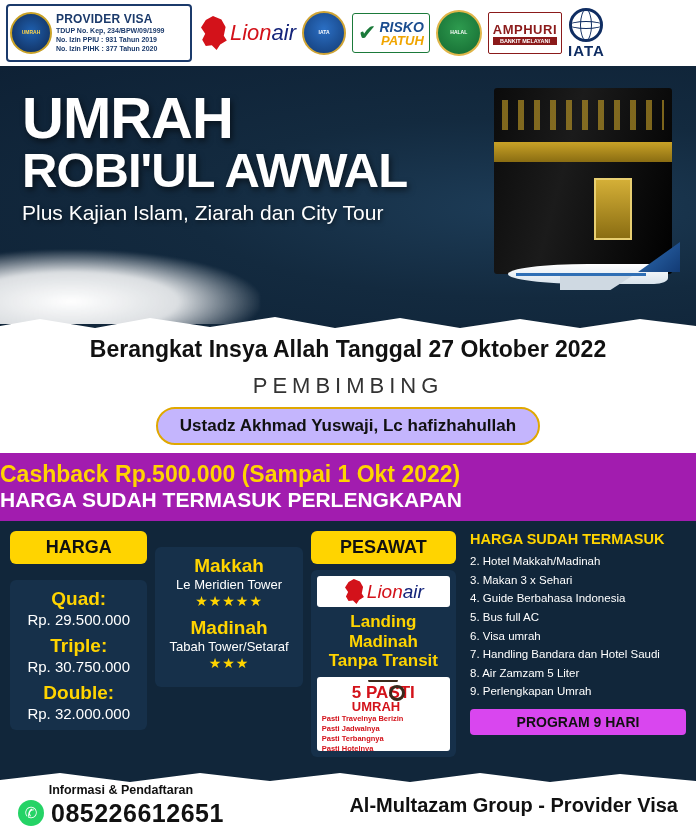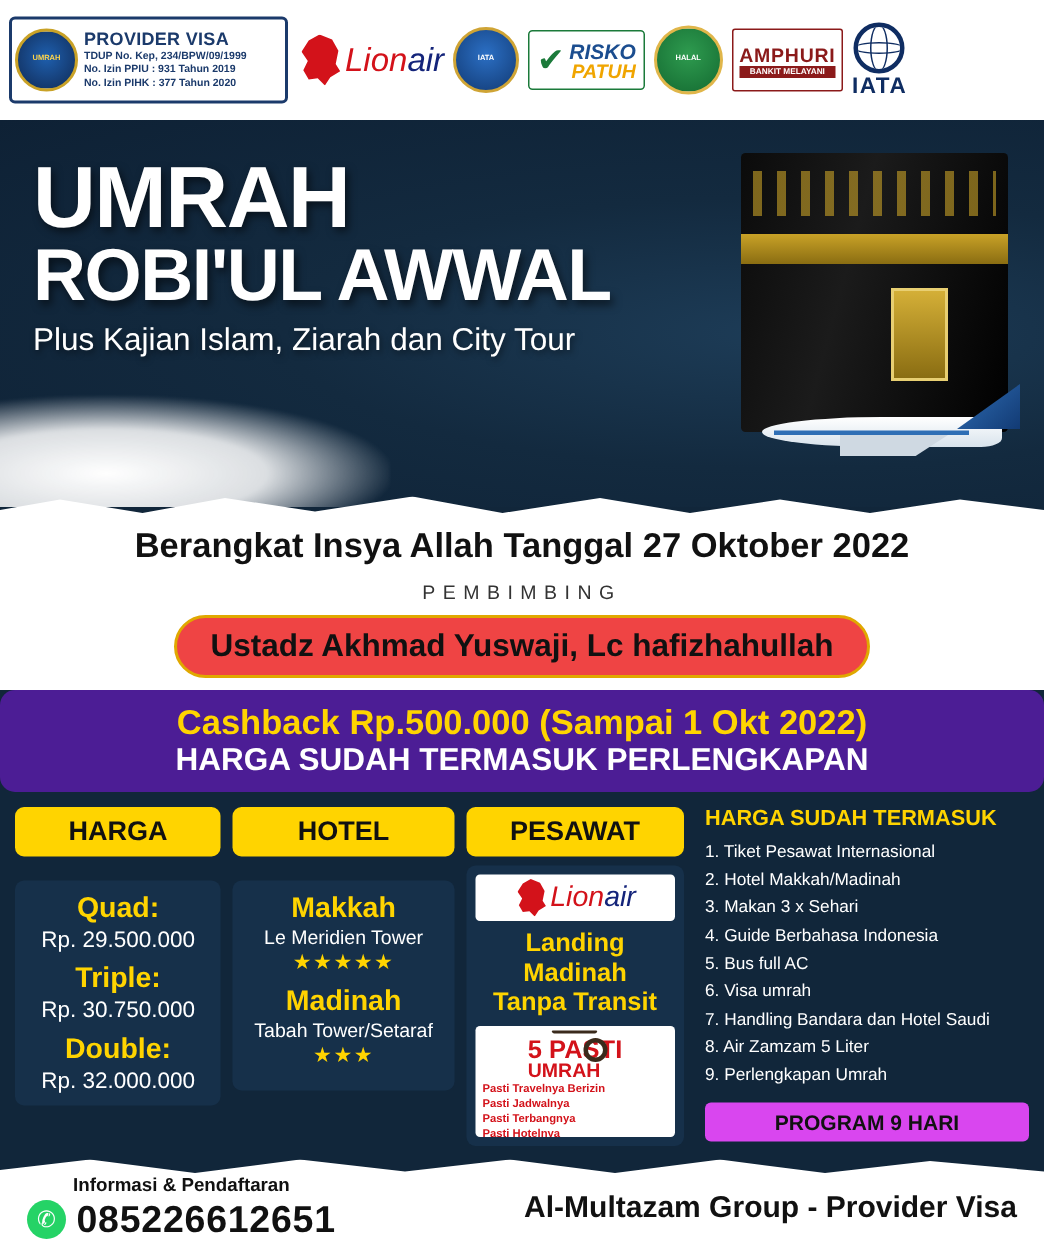--- a/index.html
+++ b/index.html
@@ -7,21 +7,21 @@
     width: 696px; height: 838px;
     font-family: "Liberation Sans", sans-serif;
     background: #0d2236;
     overflow: hidden;
     position: relative;
   }
   .poster { width: 696px; height: 838px; position: relative; background: #11263a; }
 
   
   .logo-bar {
-    height: 80px; background: #ffffff; display: flex; align-items: center;
+    height: 66px; background: #ffffff; display: flex; align-items: center;
     padding: 0 6px; gap: 6px; position: relative; z-index: 5;
   }
   .prov-box {
     border: 2px solid #1b3a6b; border-radius: 4px; height: 58px;
     display: flex; align-items: center; padding: 2px 4px 2px 2px; gap: 4px;
     background: #fff; min-width: 186px;
   }
   .prov-seal {
     width: 42px; height: 42px; border-radius: 50%;
     background: radial-gradient(circle at 50% 45%, #1e5fae 0%, #163f78 60%, #0d2b55 100%);
@@ -145,30 +145,30 @@
   
   .white-sec {
     position: relative; background: #ffffff; padding: 14px 0 8px; text-align: center;
     clip-path: polygon(0 10px, 40px 3px, 95px 12px, 150px 2px, 210px 11px, 275px 1px, 335px 12px, 400px 2px, 460px 12px, 520px 3px, 580px 12px, 640px 3px, 696px 10px, 696px 100%, 0 100%);
     margin-top: -8px;
   }
   .depart {
     font-size: 23px; font-weight: bold; color: #111111; margin-top: 6px;
   }
   .pembimbing {
-    font-size: 13px; color: #333; letter-spacing: 5px; margin: 10px 0 8px;
+    font-size: 22px; color: #333; letter-spacing: 5px; margin: 10px 0 8px;
   }
   .ust-box {
-    display: inline-block; background: #ef4444; border-radius: 22px;
-    padding: 7px 22px; font-size: 21px; font-weight: bold; color: #111;
+    display: inline-block; background: #c4b5fd; border-radius: 22px;
+    padding: 7px 22px; font-size: 17px; font-weight: bold; color: #111;
     border: 2px solid #e0a800;
   }
 
   
-  .cash-sec { background: #4c1d95; text-align: center; padding: 8px 0 9px; border-radius: 10px; }
+  .cash-sec { background: #a21caf; text-align: left; padding: 8px 0 9px; }
   .cash-1 { font-size: 23px; font-weight: bold; color: #ffd400; }
   .cash-2 { font-size: 21px; font-weight: bold; color: #ffffff; }
 
   
   .cols { display: flex; gap: 8px; padding: 10px 10px 6px; align-items: flex-start; }
   .card-head {
     background: #ffd400; color: #111; font-weight: bold; text-align: center;
     font-size: 18px; padding: 6px 0; border-radius: 6px;
   }
   .col-harga { width: 140px; }
@@ -311,21 +311,20 @@
         <div class="p-label">Quad:</div>
         <div class="p-val">Rp. 29.500.000</div>
         <div class="p-label">Triple:</div>
         <div class="p-val">Rp. 30.750.000</div>
         <div class="p-label">Double:</div>
         <div class="p-val">Rp. 32.000.000</div>
       </div>
     </div>
 
     <div class="col-hotel">
-      <div class="card-head">HOTEL</div>
       <div class="panel">
         <div class="hotel-city">Makkah</div>
         <div class="hotel-name">Le Meridien Tower</div>
         <div class="stars">★★★★★</div>
         <div class="hotel-city">Madinah</div>
         <div class="hotel-name">Tabah Tower/Setaraf</div>
         <div class="stars">★★★</div>
       </div>
     </div>
 
@@ -351,21 +350,20 @@
           <div class="pes-list">Pasti Terbangnya</div>
           <div class="pes-list">Pasti Hotelnya</div>
 
         </div>
       </div>
     </div>
 
     <div class="col-term">
       <div class="term-title">HARGA SUDAH TERMASUK</div>
       <ul class="term-list">
-        <li>1. Tiket Pesawat Internasional</li>
         <li>2. Hotel Makkah/Madinah</li>
         <li>3. Makan 3 x Sehari</li>
         <li>4. Guide Berbahasa Indonesia</li>
         <li>5. Bus full AC</li>
         <li>6. Visa umrah</li>
         <li>7. Handling Bandara dan Hotel Saudi</li>
         <li>8. Air Zamzam 5 Liter</li>
         <li>9. Perlengkapan Umrah</li>
       </ul>
       <div class="prog-box">PROGRAM 9 HARI</div>

